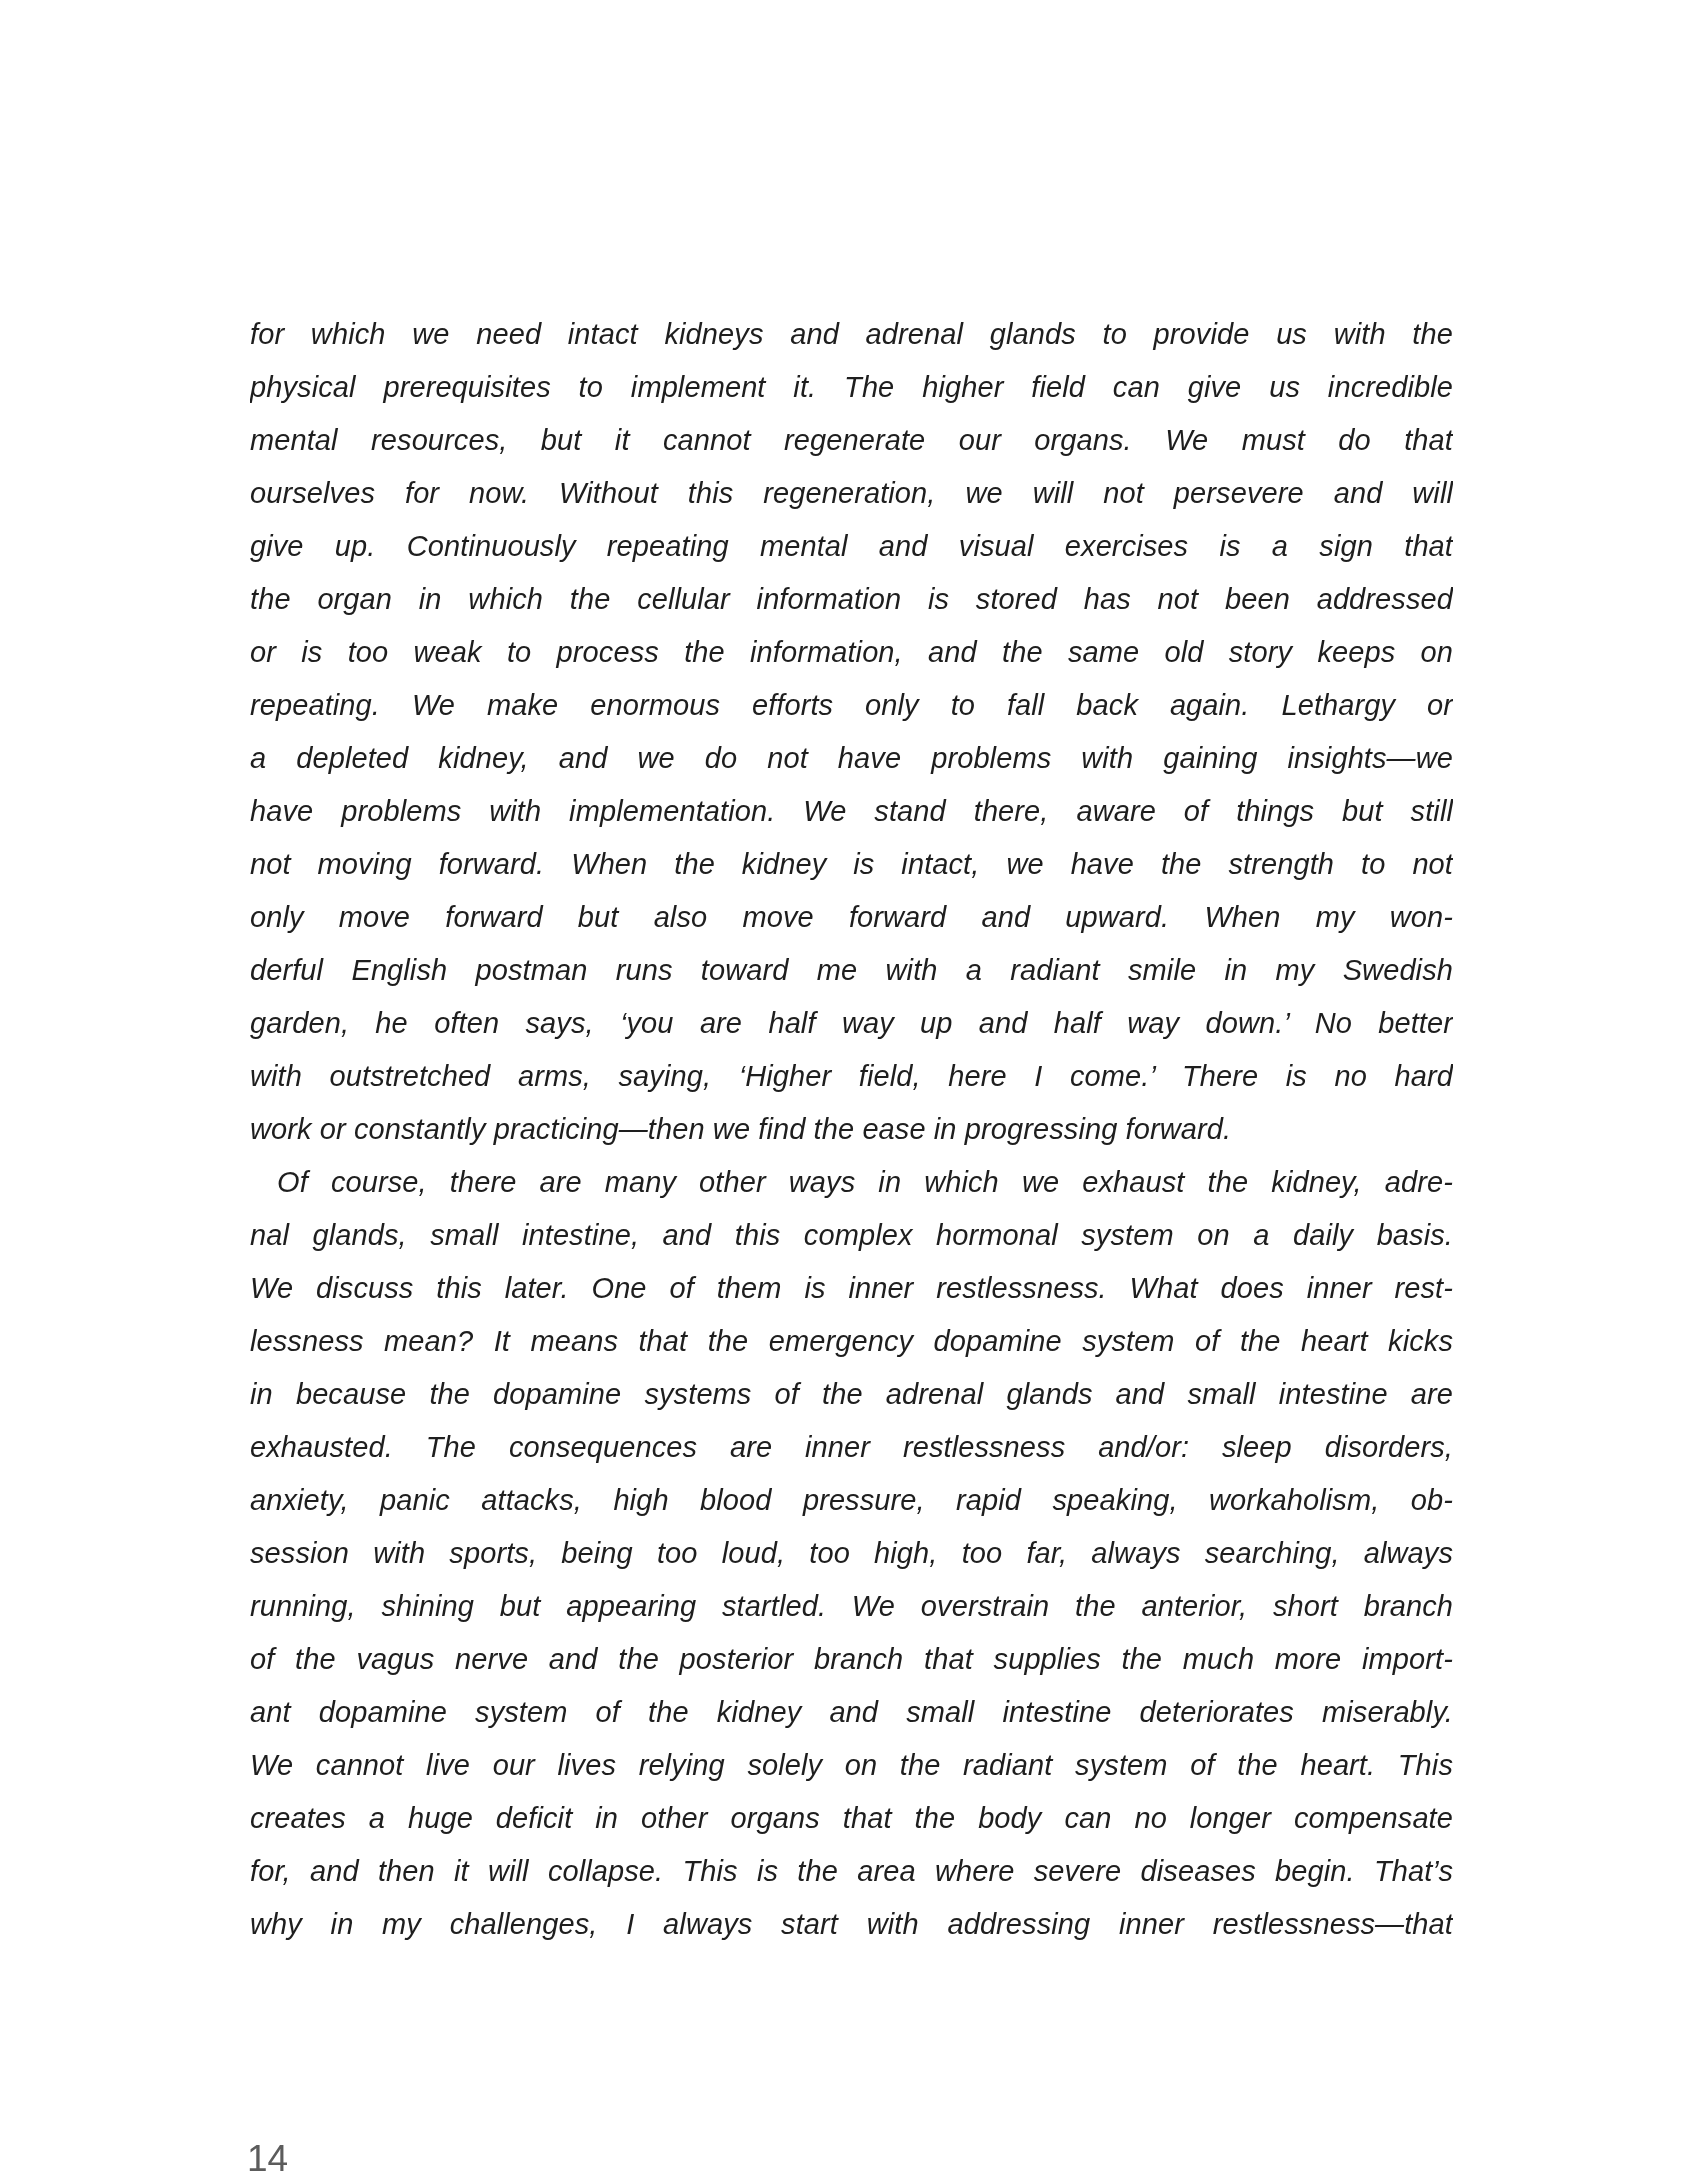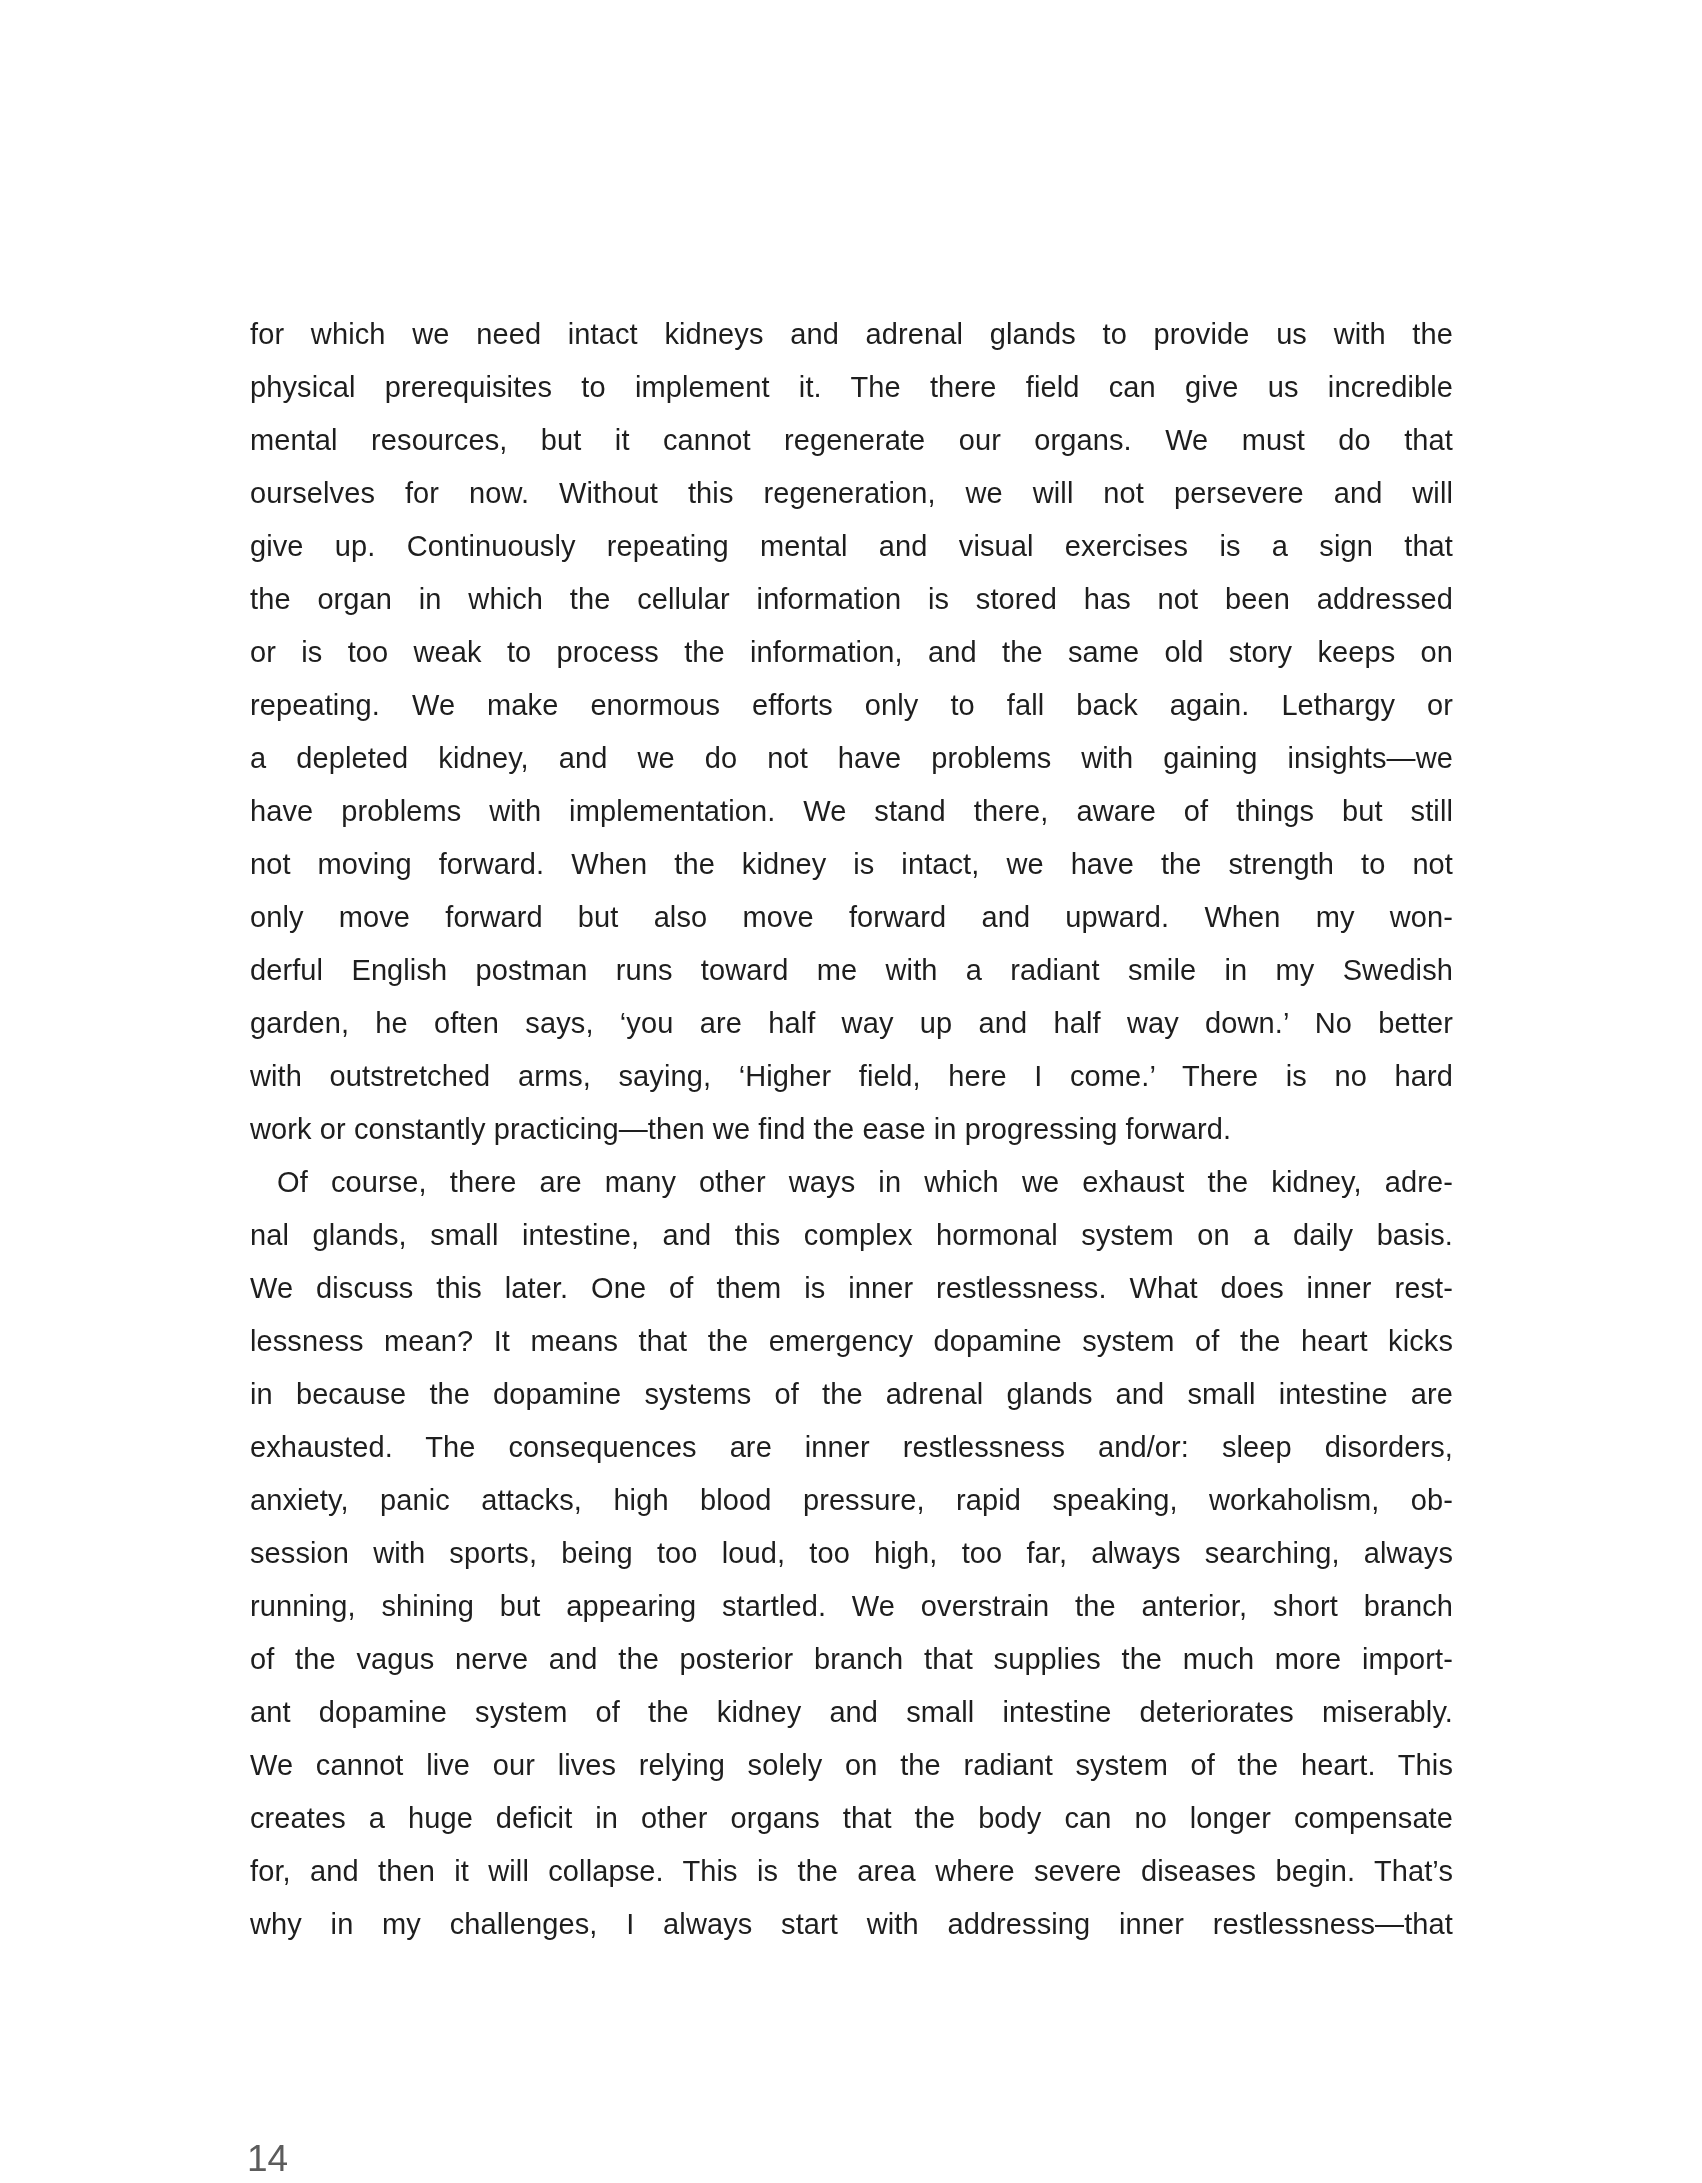--- a/index.html
+++ b/index.html
@@ -25,20 +25,21 @@
     font-weight: 400;
     line-height: 53px;
     letter-spacing: 0.1px;
   }
   .line {
     height: 53px;
     text-align: justify;
     text-align-last: justify;
     overflow: hidden;
     white-space: normal;
+    font-style: italic;
   }
   
   .line.para-end {
     text-align-last: left;
   }
   
   .line.indent {
     text-indent: 27px;
   }
   .pagenum {
@@ -52,21 +53,21 @@
     margin-left: 23px;
   }
 </style>
 </head>
 <body>
 
 <div class="page">
 
   <div class="textblock">
     <div class="line">for which we need intact kidneys and adrenal glands to provide us with the</div>
-    <div class="line">physical prerequisites to implement it. The there field can give us incredible</div>
+    <div class="line">physical prerequisites to implement it. The higher field can give us incredible</div>
     <div class="line">mental resources, but it cannot regenerate our organs. We must do that</div>
     <div class="line">ourselves for now. Without this regeneration, we will not persevere and will</div>
     <div class="line">give up. Continuously repeating mental and visual exercises is a sign that</div>
     <div class="line">the organ in which the cellular information is stored has not been addressed</div>
     <div class="line">or is too weak to process the information, and the same old story keeps on</div>
     <div class="line">repeating. We make enormous efforts only to fall back again. Lethargy or</div>
     <div class="line">a depleted kidney, and we do not have problems with gaining insights—we</div>
     <div class="line">have problems with implementation. We stand there, aware of things but still</div>
     <div class="line">not moving forward. When the kidney is intact, we have the strength to not</div>
     <div class="line">only move forward but also move forward and upward. When my won-</div>

